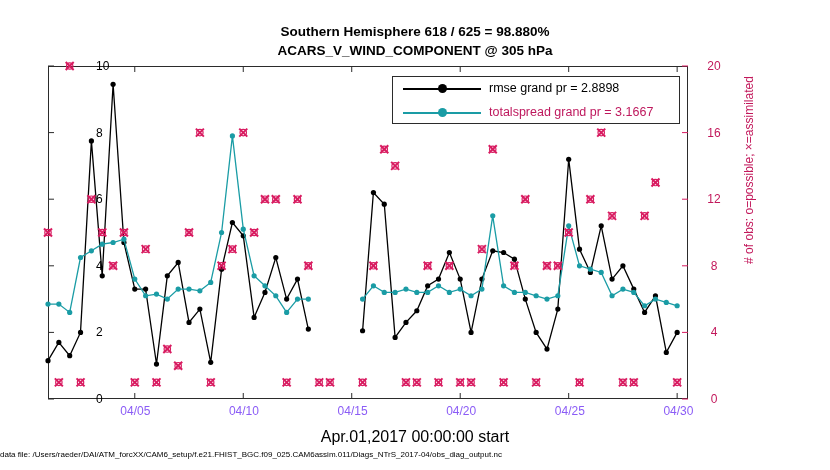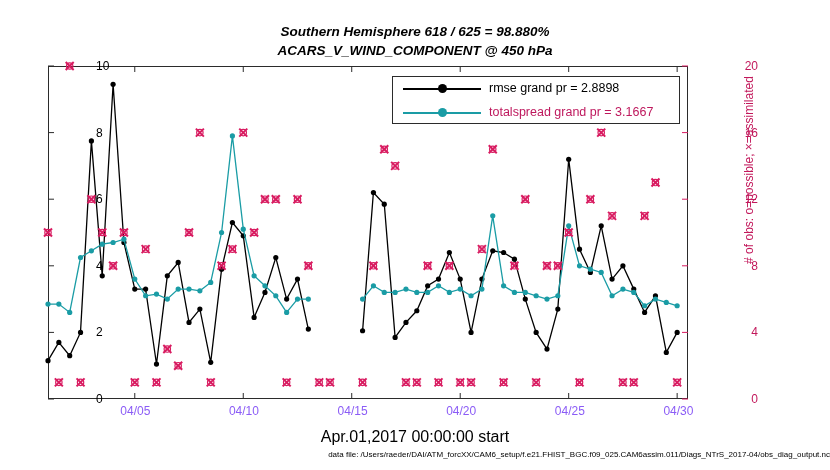--- a/index.html
+++ b/index.html
@@ -1,50 +1,50 @@
 <!DOCTYPE html>
 <html><head>
 <meta charset="utf-8">
 <style>
   html,body{margin:0;padding:0;}
   body{width:830px;height:470px;background:#ffffff;font-family:"Liberation Sans",sans-serif;overflow:hidden;}
   #root{position:relative;width:830px;height:470px;}
 
-  .title{position:absolute;left:0;top:22px;width:830px;text-align:center;font-size:13.5px;font-weight:bold;color:#000;line-height:19px;font-style:italic;}
+  .title{position:absolute;left:0;top:22px;width:830px;text-align:center;font-size:13.5px;font-weight:bold;color:#000;line-height:19px;}
   .title div{white-space:nowrap;}
 
   .plot-area{position:absolute;left:48px;top:66px;width:640px;height:333px;border:1px solid #2b2b2b;box-sizing:border-box;background:#fff;}
   .ylabel-right{position:absolute;left:742px;top:170px;transform-origin:0 0;transform:rotate(-90deg) translate(-50%,0);font-size:12px;color:#c2185b;white-space:nowrap;}
 
   .ytick{position:absolute;right:694px;font-size:12px;color:#000;width:40px;transform:translateY(-50%);}
-  .ytick-r{position:absolute;left:694px;font-size:12px;color:#c2185b;text-align:right;width:40px;transform:translateY(-50%);margin-left:24px;}
+  .ytick-r{position:absolute;left:694px;font-size:12px;color:#c2185b;text-align:center;width:40px;transform:translateY(-50%);}
   .xtick{position:absolute;top:404px;font-size:12px;color:#8b5cf6;text-align:center;transform:translateX(-50%);white-space:nowrap;}
 
   .xlabel{position:absolute;left:0;top:428px;width:830px;text-align:center;font-size:16px;color:#000;}
-  .footer{position:absolute;left:0;top:450px;width:830px;text-align:right;font-size:8px;color:#000;}
+  .footer{position:absolute;left:0;top:450px;width:670px;text-align:left;font-size:8px;color:#000;}
 
   .legend{position:absolute;left:392px;top:76px;width:288px;height:48px;background:#fff;border:1px solid #2b2b2b;box-sizing:border-box;}
   .legend-row{position:absolute;left:0;height:24px;width:100%;}
   .legend-row .lbl{position:absolute;left:96px;top:4px;font-size:12.5px;color:#be185d;white-space:nowrap;}
   .legend-row.rmse .lbl{color:#000;}
   .legend-line{position:absolute;left:10px;top:11px;width:78px;height:2px;background:#000;}
   .legend-row.spread .legend-line{background:#1a9ca5;}
   .legend-dot{position:absolute;top:7px;left:45px;width:9px;height:9px;border-radius:50%;background:#000;}
   .legend-row.spread .legend-dot{background:#1a9ca5;}
 
   svg.layer{position:absolute;left:0;top:0;width:830px;height:470px;pointer-events:none;}
 </style>
 </head>
 <body>
 
 <div id="root">
 
   <div class="title">
     <div>Southern Hemisphere 618 / 625 = 98.880%</div>
-    <div>ACARS_V_WIND_COMPONENT @ 450 hPa</div>
+    <div>ACARS_V_WIND_COMPONENT @ 305 hPa</div>
   </div>
 
   <div class="plot-area"></div>
 
   <div class="ylabel-right"># of obs: o=possible; ×=assimilated</div>
 
   <div class="ytick" style="top:399px">0</div>
   <div class="ytick" style="top:332.4px">2</div>
   <div class="ytick" style="top:265.8px">4</div>
   <div class="ytick" style="top:199.2px">6</div>

